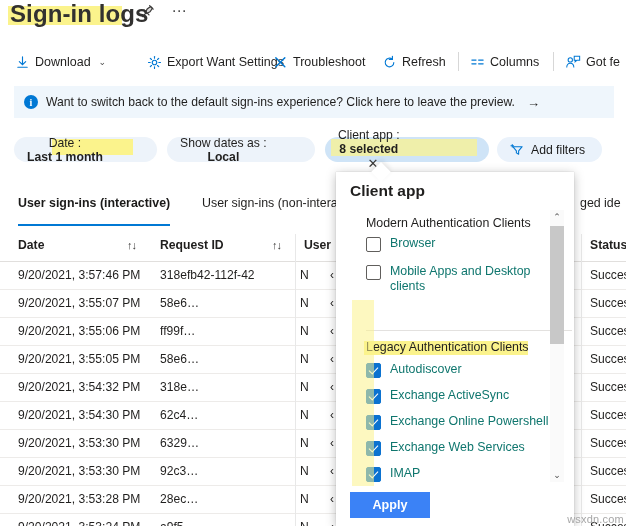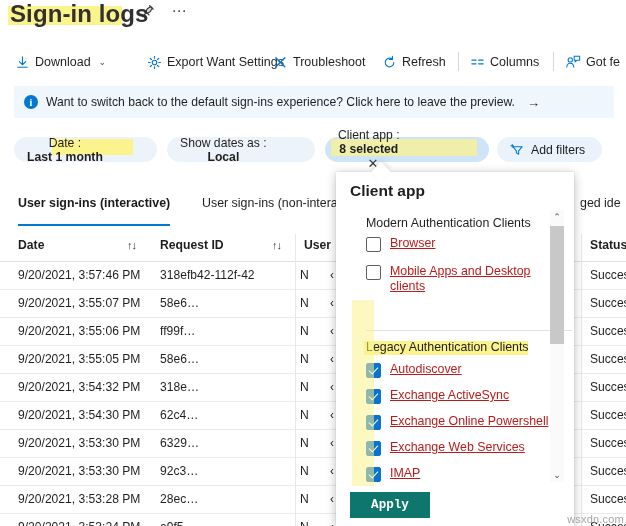--- a/index.html
+++ b/index.html
@@ -137,41 +137,41 @@
     width:15px;height:15px;box-sizing:border-box;border:1.4px solid #605e5c;
     background:#fff;border-radius:2px;flex:0 0 auto;margin-top:1px;
   }
   .cbox.on{
     background:#0b72d0;border-color:#0b72d0;position:relative;
   }
   .cbox.on:after{
     content:"";position:absolute;left:4px;top:1px;width:4px;height:8px;
     border:solid #fff;border-width:0 1.8px 1.8px 0;transform:rotate(43deg);
   }
-  .optlabel{font-size:12.4px;color:#b91c1c;line-height:15px;max-width:168px;text-decoration:underline;}
+  .optlabel{font-size:12.4px;color:#0f766e;line-height:15px;max-width:168px;}
   .divider{position:absolute;left:14px;width:206px;height:1px;background:#e3e1df;}
   
   .cb-hl{
     position:absolute;left:350px;width:22px;background:#fbf38c;z-index:45;
     opacity:.55;pointer-events:none;
   }
 
   
   .sbar{position:absolute;right:10px;top:38px;width:14px;height:272px;background:#fafafa;}
   .sb-up,.sb-dn{
     position:absolute;left:0;width:14px;height:14px;display:flex;
     align-items:center;justify-content:center;font-size:9px;color:#4b4b4b;cursor:pointer;
   }
   .sb-up{top:0;} .sb-dn{bottom:0;}
   .sb-thumb{position:absolute;left:0;top:16px;width:14px;height:118px;background:#c8c8c8;cursor:pointer;}
 
   .apply-btn{
     position:absolute;left:14px;top:320px;width:80px;height:26px;
-    background:#0f766e;color:#fff;border:none;font-size:12.6px;font-weight:600;
-    font-family:Liberation Mono, monospace;cursor:pointer;
+    background:#3b82f6;color:#fff;border:none;font-size:12.6px;font-weight:600;
+    font-family:Liberation Sans, sans-serif;cursor:pointer;
   }
 
   .watermark{
     position:absolute;right:2px;bottom:1px;font-size:11px;color:#a6a6a6;
     z-index:60;letter-spacing:.2px;
   }
   svg{display:block;}
 </style>
 </head>
 <body>

